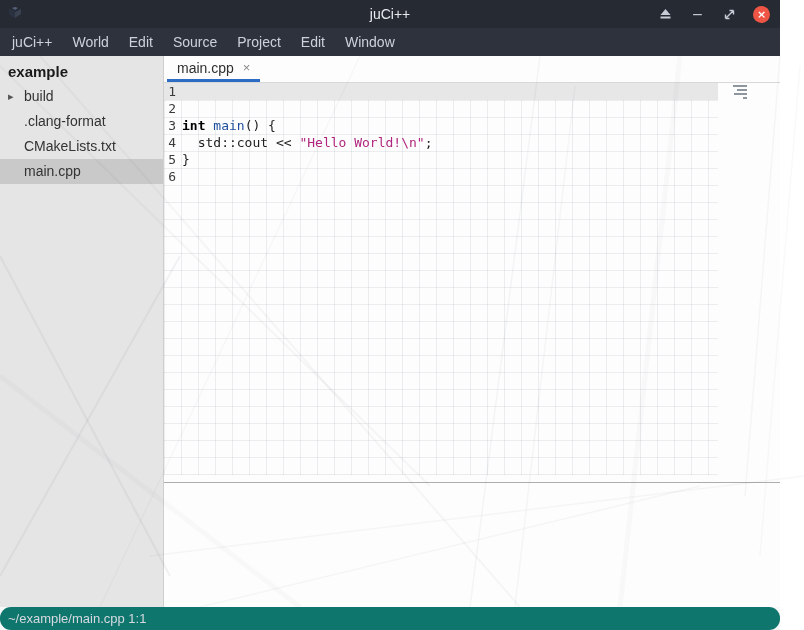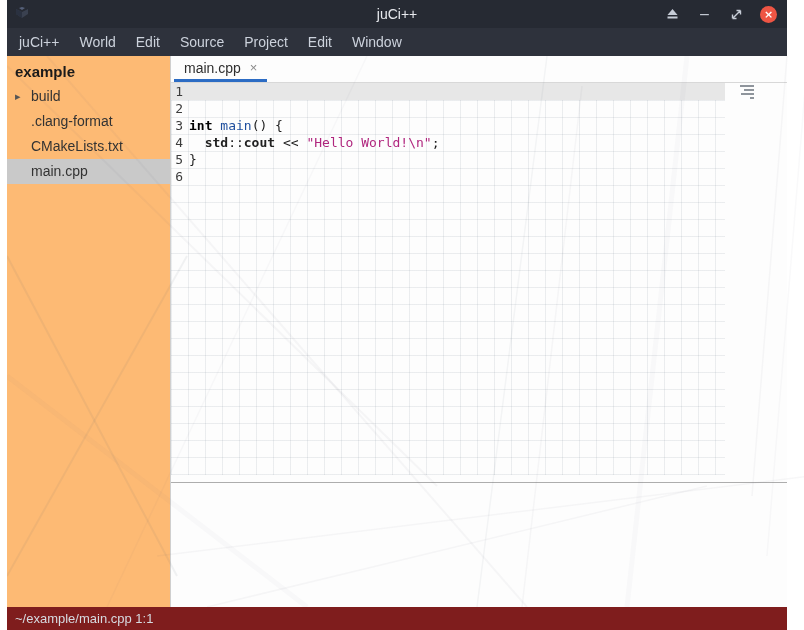--- a/index.html
+++ b/index.html
@@ -1,35 +1,35 @@
 <!DOCTYPE html>
 <html><head>
 <meta charset="utf-8">
 <style>
   * { margin:0; padding:0; box-sizing:border-box; }
   html,body { width:804px; height:630px; overflow:hidden; }
   body { font-family:"Liberation Sans","DejaVu Sans",sans-serif; background:#fff; }
-  .window { position:relative; width:780px; height:630px; display:flex; flex-direction:column; background:#f7f8f8;margin-left:7px; }
+  .window { position:relative; width:780px; height:630px; display:flex; flex-direction:column; background:#f7f8f8; }
 
   
   .titlebar { height:28px; background:#262a33; display:flex; align-items:center; position:relative; flex:0 0 auto; }
   .app-icon { margin-left:7px; }
   .title { position:absolute; left:0; right:0; text-align:center; color:#e8eaee; font-size:14px; pointer-events:none; }
   .win-controls { margin-left:auto; display:flex; align-items:center; gap:15px; padding-right:10px; z-index:2; }
   .winbtn { background:none; border:none; color:#c6ccd6; font-size:14px; line-height:17px; width:17px; height:17px; display:flex; align-items:center; justify-content:center; cursor:default; font-family:"DejaVu Sans",sans-serif; }
   .winbtn.close { background:#ee5544; border-radius:50%; color:#fff; font-size:11px; font-weight:bold; }
 
   
   .menubar { height:28px; background:#2e323c; display:flex; align-items:stretch; padding-left:2px; flex:0 0 auto; }
   .menu-item { color:#ccd2dc; font-size:14px; line-height:28px; padding:0 10px; }
 
   
   .content { flex:1 1 auto; display:flex; min-height:0; position:relative; }
 
-  .sidebar { width:164px; background:#fdba74; border-right:1px solid #cfcfcf; flex:0 0 auto; }
+  .sidebar { width:164px; background:#e5e5e5; border-right:1px solid #cfcfcf; flex:0 0 auto; }
   .tree-root { font-weight:bold; font-size:15px; color:#1a1a1a; padding:7px 8px 4px 8px; }
   .tree-item { position:relative; height:25px; line-height:25px; font-size:14px; color:#333; padding-left:24px; white-space:nowrap; }
   .tree-item.selected { background:#c9c9c9; }
   .expander { position:absolute; left:8px; top:0; color:#555; font-size:11px; }
 
   .main { flex:1 1 auto; display:flex; flex-direction:column; min-width:0; background:#fdfdfd; }
 
   .tabbar { height:27px; border-bottom:1px solid #d8d8d8; display:flex; align-items:stretch; padding-left:3px; flex:0 0 auto; background:#fdfdfd; }
   .tab { display:flex; align-items:center; gap:9px; padding:0 10px; font-size:14px; color:#2f2f2f; border-bottom:3px solid transparent; }
   .tab.active { border-bottom-color:#2c6cc4; }
@@ -43,30 +43,30 @@
   }
   .code-area { position:relative; z-index:1; font-family:"DejaVu Sans Mono",monospace; font-size:13px; line-height:17px; }
   .code-row { display:flex; width:554px; height:17px; white-space:pre; }
   .code-row.current-line { background:#e7e7e7; }
   .ln { width:12px; text-align:right; color:#3c3c3c; flex:0 0 auto; }
   .ln-code { padding-left:6px; color:#1b1b1b; }
   .tok-preproc { color:#22831f; }
   .tok-incpath { color:#a94442; }
   .tok-kw { color:#000000; font-weight:bold; }
   .tok-fn { color:#1d4e9e; font-weight:normal; }
-  .tok-ns { color:#222; font-weight:bold; }
+  .tok-ns { color:#222; font-weight:normal; }
   .tok-str { color:#b0267e; }
 
   .minimap { position:absolute; left:559px; top:2px; width:24px; z-index:1; }
   .mm-bar { height:2px; background:#8f959c; margin:0 0 2px auto; }
 
   .bottom-panel { flex:1 1 auto; background:#fdfdfd; }
 
   
-  .statusbar { height:23px; background:#7f1d1d; color:#d6dae0; font-size:13px; display:flex; align-items:center; padding-left:8px; flex:0 0 auto; }
+  .statusbar { height:23px; background:#0f766e; color:#d6dae0; font-size:13px; display:flex; align-items:center; padding-left:8px; flex:0 0 auto;border-radius:11px; }
 
   
   .deco { position:absolute; left:0; top:56px; pointer-events:none; z-index:40; }
 </style>
 </head>
 <body>
 
 <div class="window">
 
   <div class="titlebar">

